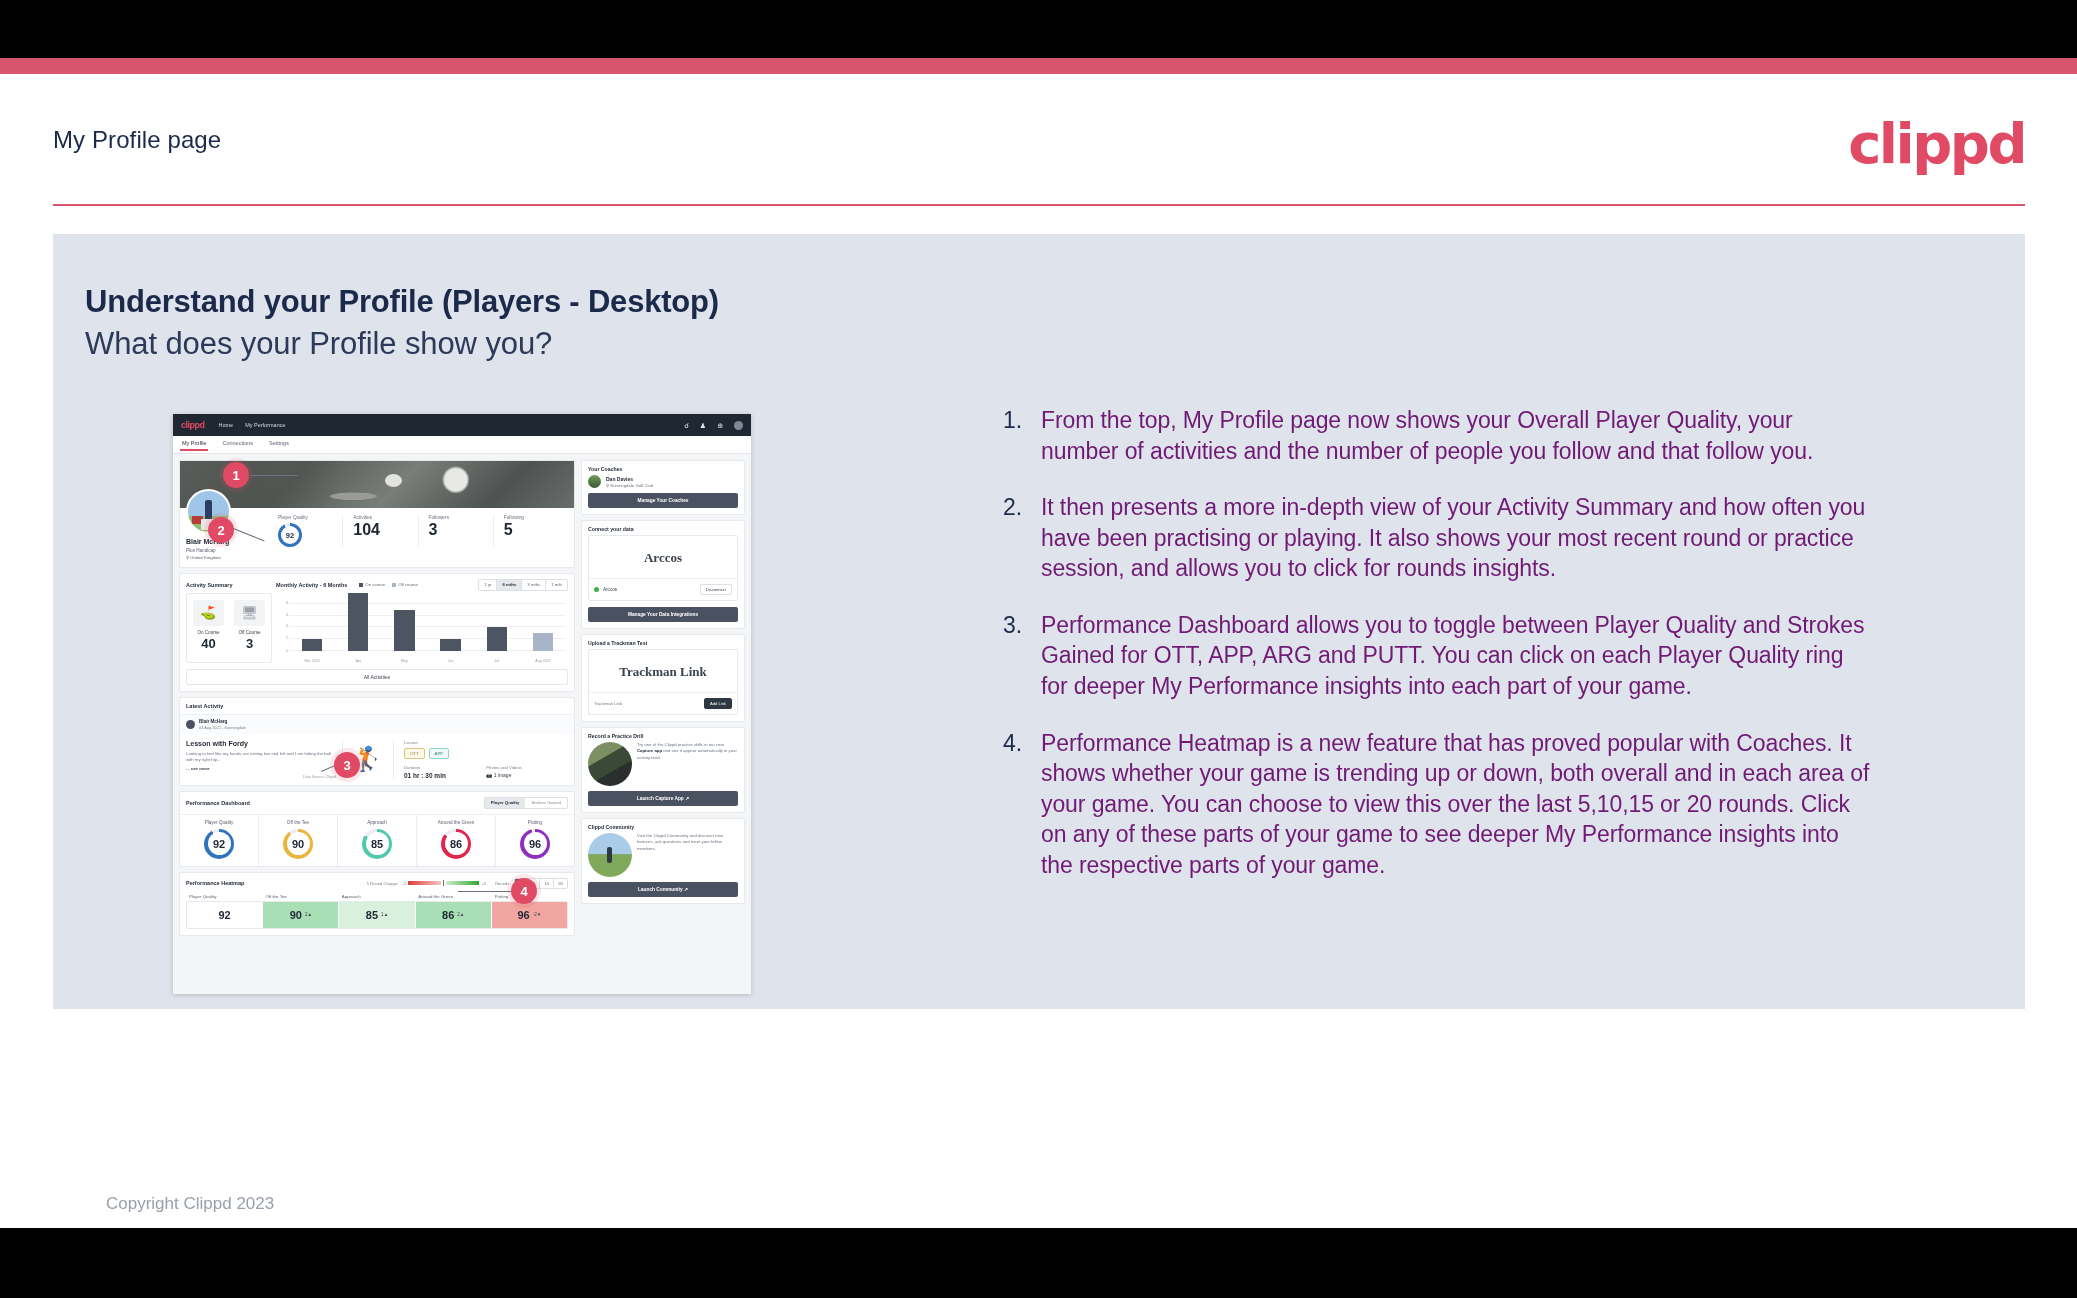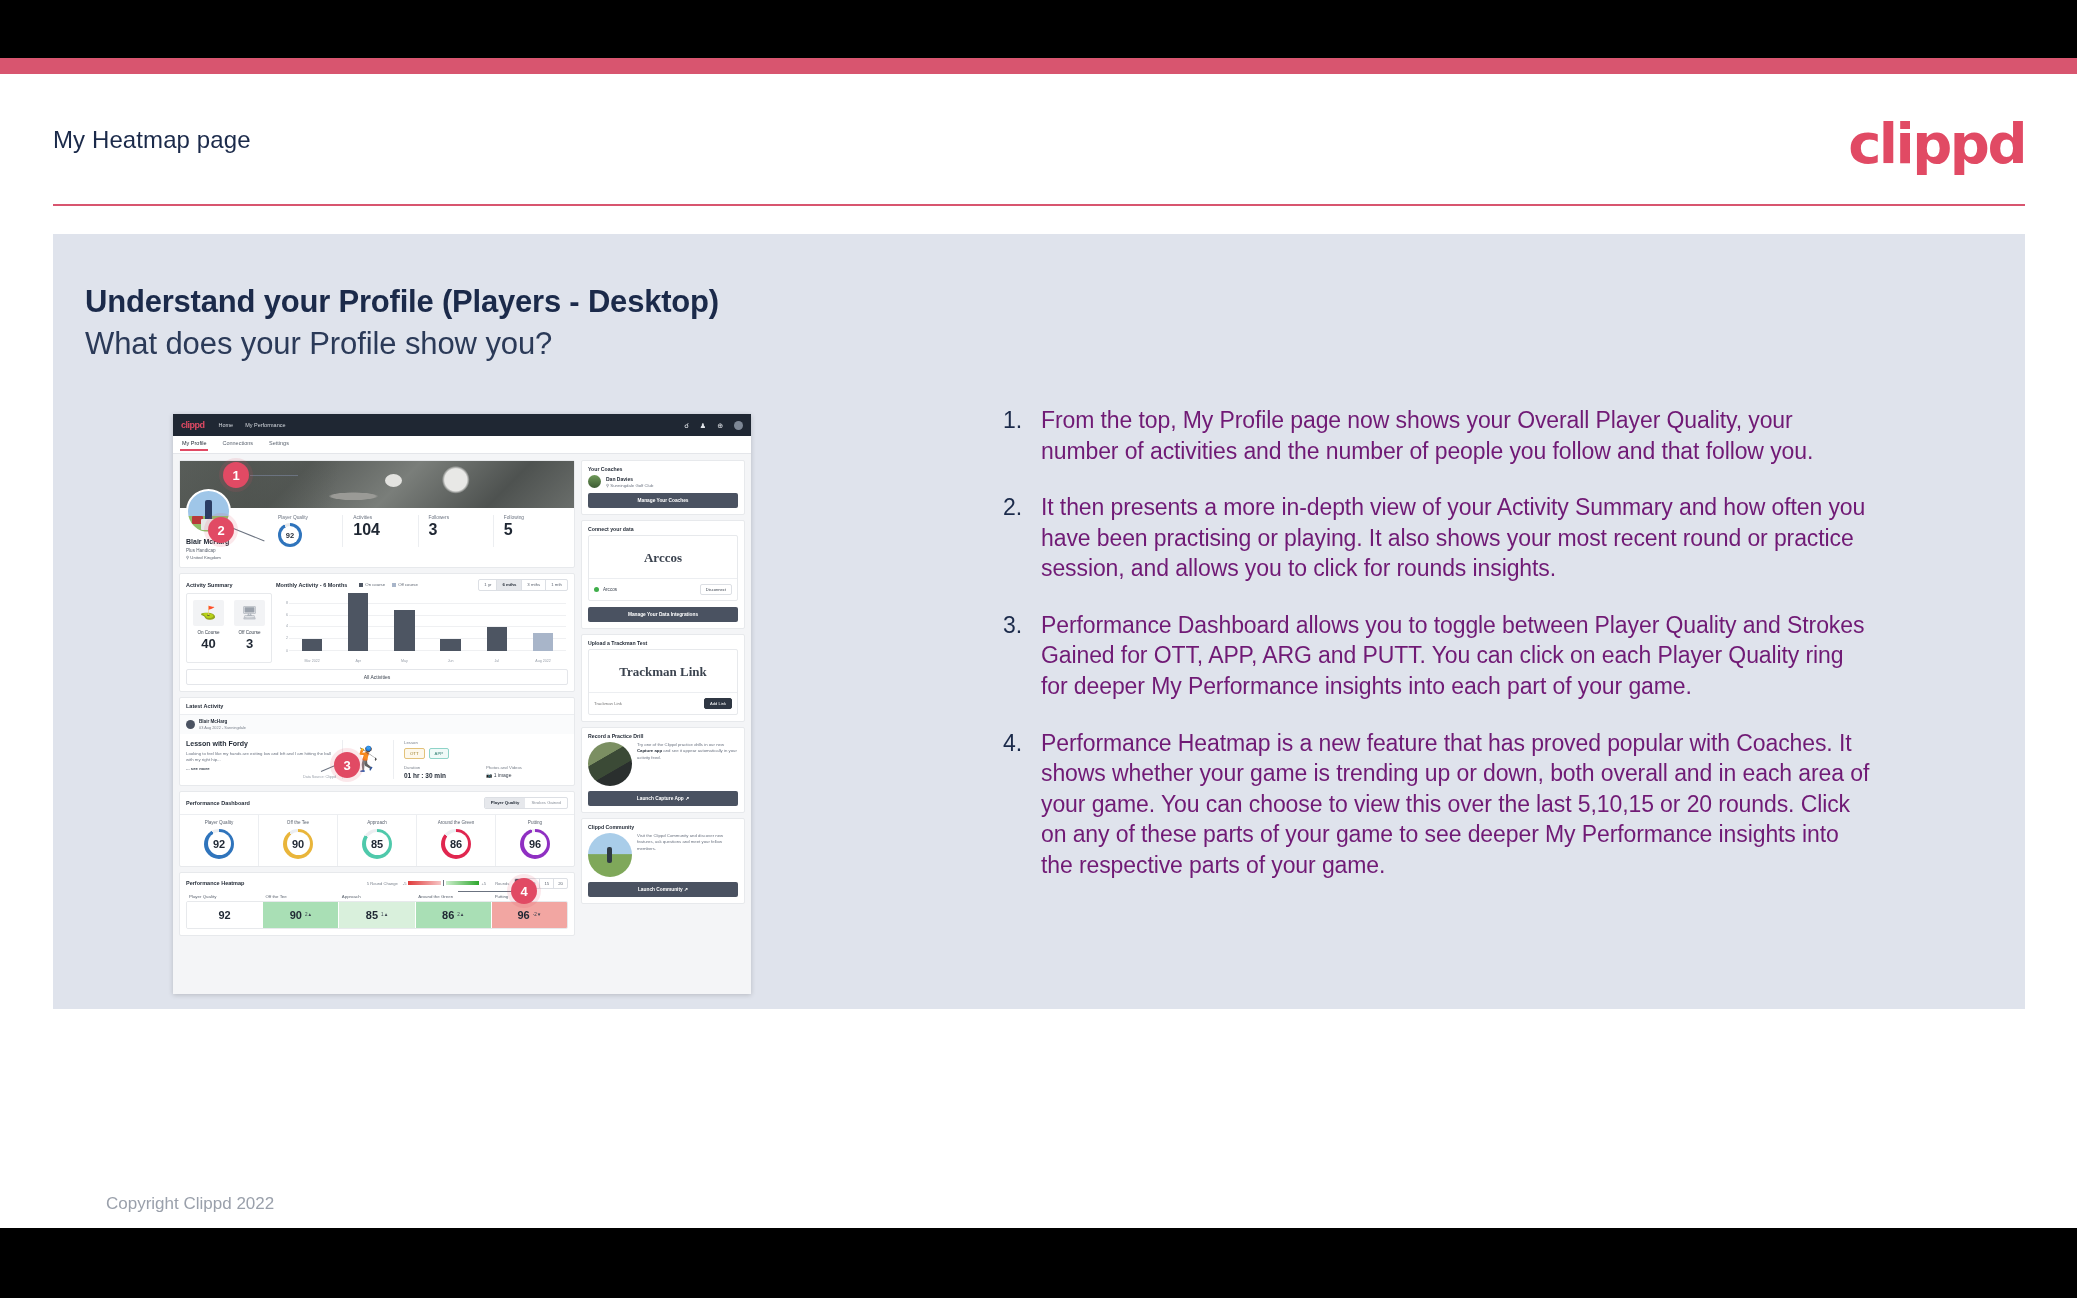--- a/index.html
+++ b/index.html
@@ -283,21 +283,21 @@
 </head>
 <body>
 
 <div class="letterbox-top"></div>
 <div class="accent-bar"></div>
 <div class="letterbox-bottom"></div>
 
 <div class="slide">
 
   <div class="slide-header">
-    <div class="header-title">My Heatmap page</div>
+    <div class="header-title">My Profile page</div>
     <div class="brand-logo">clippd</div>
   </div>
   <div class="header-rule"></div>
 
   <div class="content-panel">
 
     <div class="titles">
       <div class="title-main">Understand your Profile (Players - Desktop)</div>
       <div class="title-sub">What does your Profile show you?</div>
     </div>
@@ -663,15 +663,15 @@
 
     <div class="leader" style="left:178px; top:293px; width:36px; transform:rotate(22deg);"></div>
     <div class="callout" style="left:155px; top:283px;">2</div>
 
     <div class="leader" style="left:268px; top:537px; width:36px; transform:rotate(-23deg);"></div>
     <div class="callout" style="left:281px; top:518px;">3</div>
 
     <div class="leader" style="left:405px; top:657px; width:57px;"></div>
     <div class="callout" style="left:458px; top:644px;">4</div>
 
-    <div class="copyright">Copyright Clippd 2022</div>
+    <div class="copyright">Copyright Clippd 2023</div>
   </div>
 </div>
 
 </body></html>

